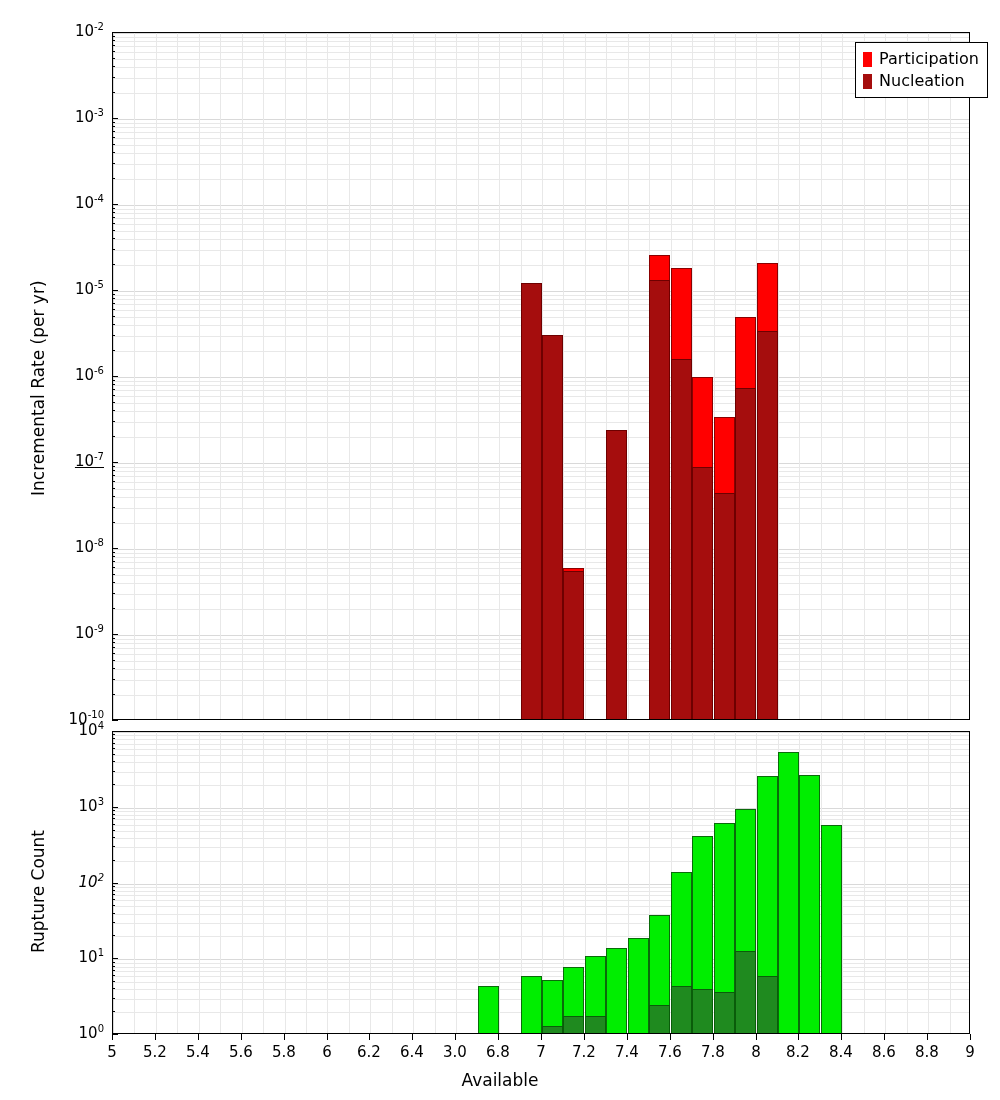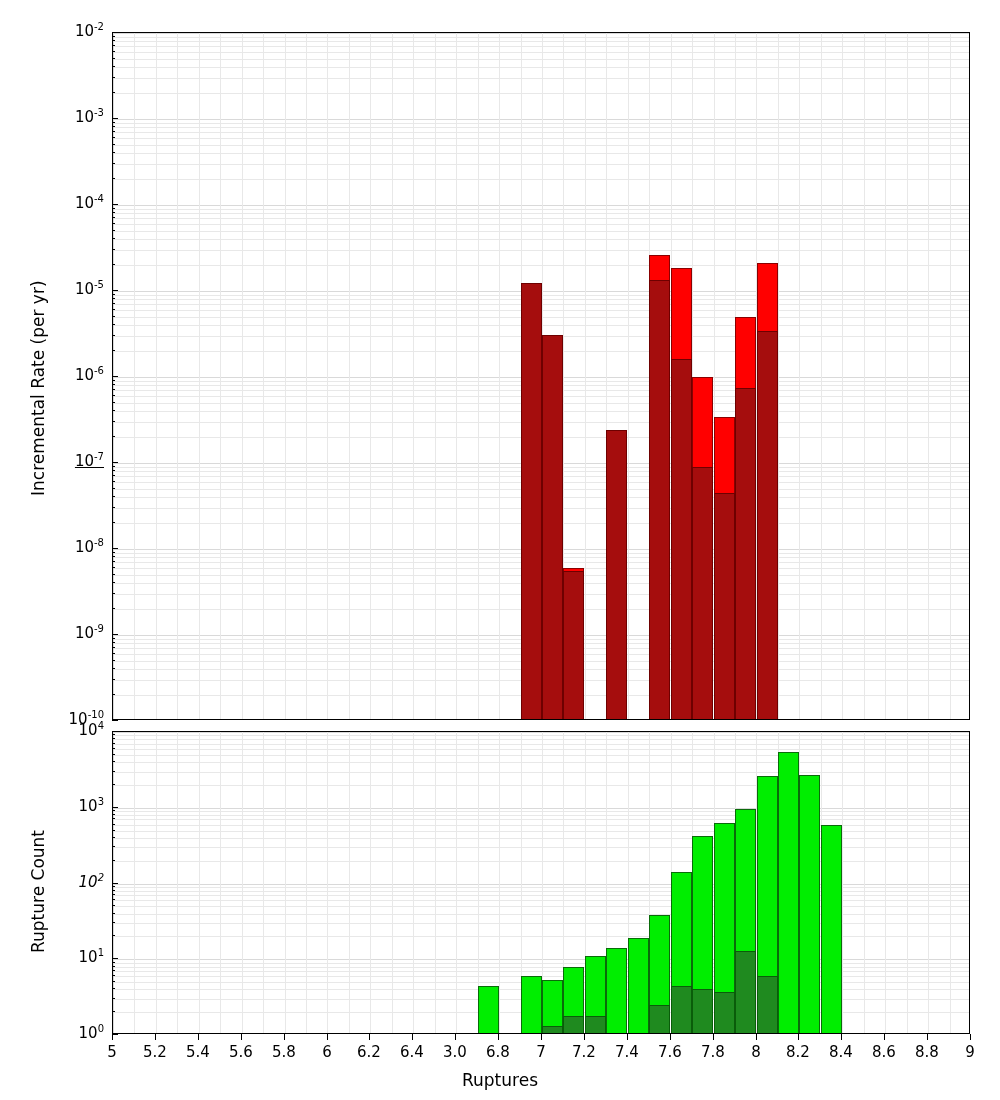--- a/index.html
+++ b/index.html
@@ -299,20 +299,30 @@
         <div class="bar bar-inner-red" style="left: 579px; width: 21px; top: 434px; height: 254px;"></div>
         <div class="bar bar-outer-red" style="left: 601px; width: 21px; top: 384px; height: 304px;"></div>
         <div class="bar bar-inner-red" style="left: 601px; width: 21px; top: 460px; height: 228px;"></div>
         <div class="bar bar-outer-red" style="left: 622px; width: 21px; top: 284px; height: 404px;"></div>
         <div class="bar bar-inner-red" style="left: 622px; width: 21px; top: 355px; height: 333px;"></div>
         <div class="bar bar-outer-red" style="left: 644px; width: 21px; top: 230px; height: 458px;"></div>
         <div class="bar bar-inner-red" style="left: 644px; width: 21px; top: 298px; height: 390px;"></div>
       </div>
   </div>
 
+  <div class="legend" id="legend-top">
+    <div class="legend-row">
+      <span class="legend-swatch" style="background:#ff0000;"></span>
+      <span class="legend-label">Participation</span>
+    </div>
+    <div class="legend-row">
+      <span class="legend-swatch" style="background:#a50d0d;"></span>
+      <span class="legend-label">Nucleation</span>
+    </div>
+  </div>
 
   <div class="axis-title-y" id="ylabel-top" style="left: 28px; top: 496px;">Incremental Rate (per yr)</div>
   <div id="yticks-top">
       <div class="tickmark-y" style="left: 112px; top: 720px;"></div>
       <div class="ytick" style="right: 896px; top: 709px;"><span>10</span><sup>-10</sup></div>
       <div class="tickmark-y" style="left: 112px; top: 634px;"></div>
       <div class="ytick" style="right: 896px; top: 623px;"><span>10</span><sup>-9</sup></div>
       <div class="tickmark-y" style="left: 112px; top: 548px;"></div>
       <div class="ytick" style="right: 896px; top: 537px;"><span>10</span><sup>-8</sup></div>
       <div class="tickmark-y" style="left: 112px; top: 462px;"></div>
@@ -584,15 +594,15 @@
       <div class="xtick" style="left: 768px; width: 60px; top: 1043px;">8.2</div>
       <div class="tickmark-x" style="left: 841px; top: 1034px;"></div>
       <div class="xtick" style="left: 811px; width: 60px; top: 1043px;">8.4</div>
       <div class="tickmark-x" style="left: 884px; top: 1034px;"></div>
       <div class="xtick" style="left: 854px; width: 60px; top: 1043px;">8.6</div>
       <div class="tickmark-x" style="left: 927px; top: 1034px;"></div>
       <div class="xtick" style="left: 897px; width: 60px; top: 1043px;">8.8</div>
       <div class="tickmark-x" style="left: 970px; top: 1034px;"></div>
       <div class="xtick" style="left: 940px; width: 60px; top: 1043px;">9</div>
     </div>
-  <div class="axis-title-x" id="xlabel-bottom" style="top:1070px;">Ruptures</div>
+  <div class="axis-title-x" id="xlabel-bottom" style="top:1070px;">Available</div>
 
 </div>
 
 </body></html>

